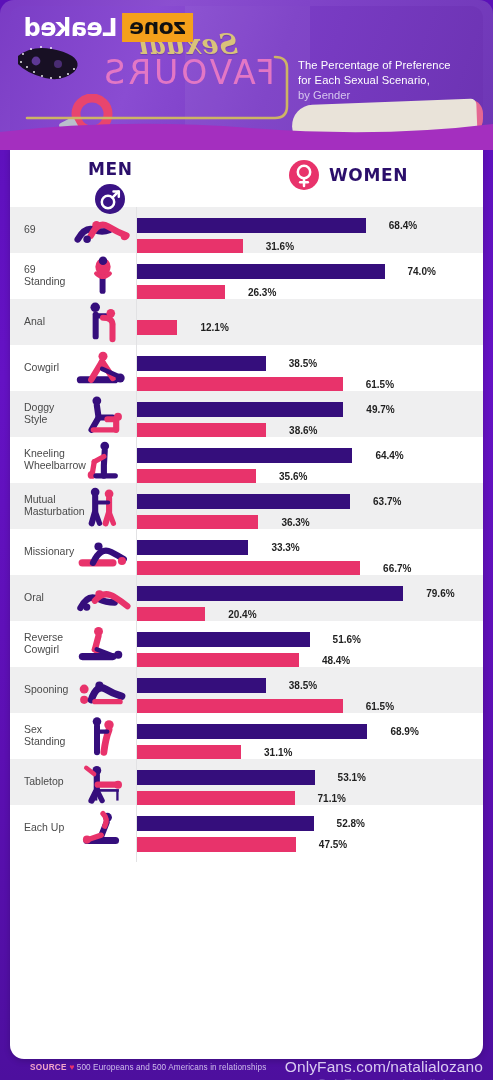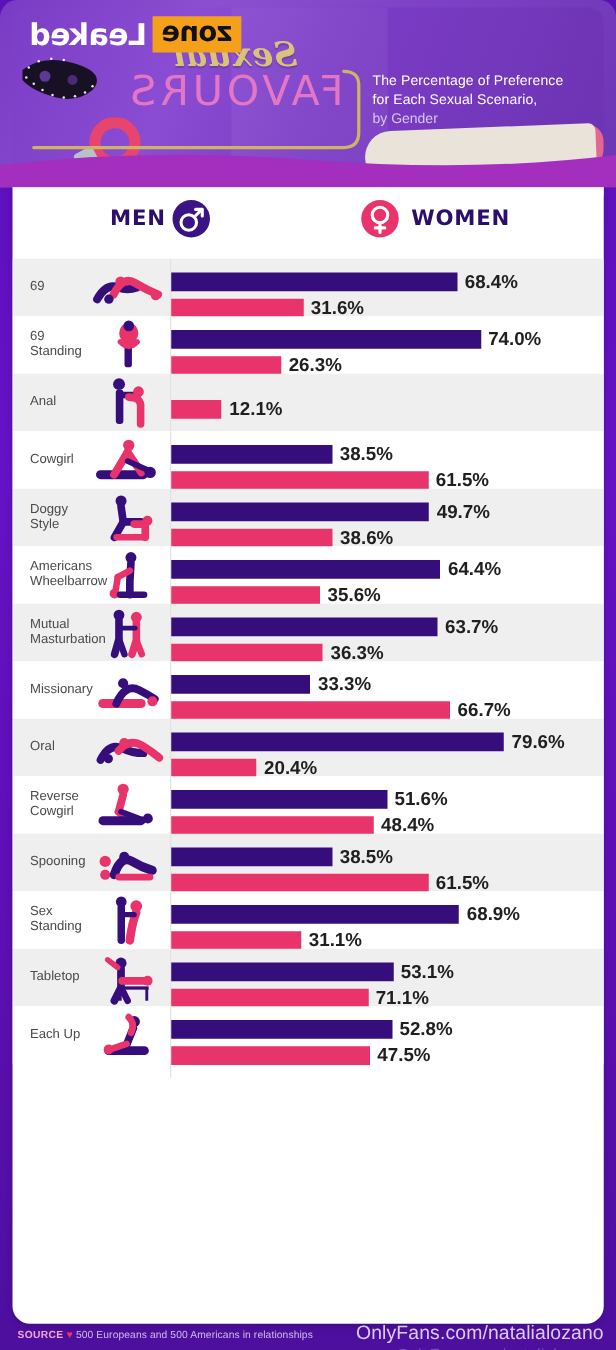--- a/index.html
+++ b/index.html
@@ -198,21 +198,21 @@
   .legend {
     position: relative;
     height: 60px;
     display: flex;
     align-items: center;
     z-index: 4;
   }
   .legend-men {
     position: absolute;
     left: 78px; top: 12px;
-    display: flex; align-items: center; gap: 4px;
+    display: flex; align-items: center; gap: 4px; flex-direction: column;
   }
   .legend-women {
     position: absolute;
     left: 278px; top: 12px;
     display: flex; align-items: center; gap: 9px;
   }
   .legend-label {
     font-family: "DejaVu Sans", sans-serif;
     font-size: 17px;
     font-weight: bold;
@@ -259,38 +259,38 @@
     flex-direction: column;
     justify-content: center;
     gap: 6px;
     padding-left: 0px;
   }
   .barline { display: flex; align-items: center; height: 15px; }
   .bar { height: 15px; }
   .bar.men   { background: #350e7c; }
   .bar.women { background: #e8336b; }
   .bar-val {
-    font-size: 15px;
+    font-size: 10px;
     font-weight: bold;
     color: #1f1f1f;
-    margin-left: 6px;
+    margin-left: 23px;
     white-space: nowrap;
     font-family: "Liberation Sans", sans-serif;
   }
 
   
   .footer {
     position: absolute;
     left: 0; bottom: 0;
     width: 493px;
     height: 22px;
   }
   .source {
     position: absolute;
-    left: 14px; top: 4px;
+    left: 30px; top: 4px;
     font-size: 8.2px;
     color: #cdbde8;
     letter-spacing: 0.1px;
     white-space: nowrap;
   }
   .source b { color: #f2a6c8; letter-spacing: 0.3px; }
   .heart { color: #e8336b; font-size: 8.5px; }
   .onlyfans {
     position: absolute;
     right: 10px; top: 0px;
@@ -516,21 +516,21 @@
               <span class="bar-val">49.7%</span>
             </div>
             <div class="barline">
               <div class="bar women" style="width: 129.106px;"></div>
               <span class="bar-val">38.6%</span>
             </div>
           </div>
         </div>
         <div class="row plain">
           <div class="row-label">
-            <div>Americans</div>
+            <div>Kneeling</div>
             <div>Wheelbarrow</div>
           </div>
           <div class="row-pict">
             <svg viewBox="0 0 48 48" width="42" height="46">
     <circle cx="26" cy="8" r="5" fill="#350e7c"></circle>
     <path d="M26 13 L25 30 L25 42" stroke="#350e7c" stroke-width="7" fill="none" stroke-linecap="round"></path>
     <path d="M25 20 L14 26" stroke="#e8336b" stroke-width="6" stroke-linecap="round"></path>
     <path d="M14 26 L12 38" stroke="#e8336b" stroke-width="6" stroke-linecap="round"></path>
     <circle cx="11" cy="41" r="4.5" fill="#e8336b"></circle>
     <path d="M16 42 H38" stroke="#350e7c" stroke-width="6" stroke-linecap="round"></path>

